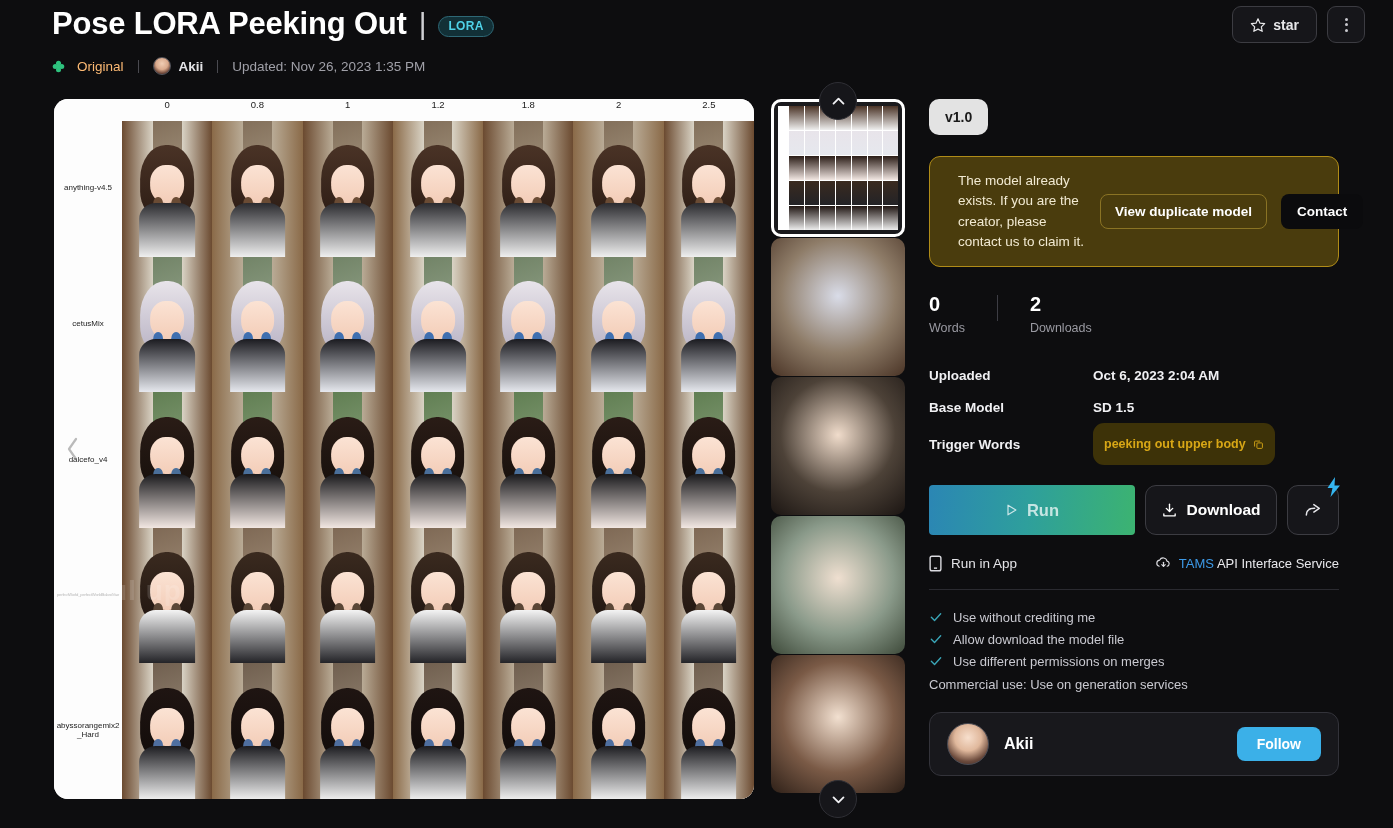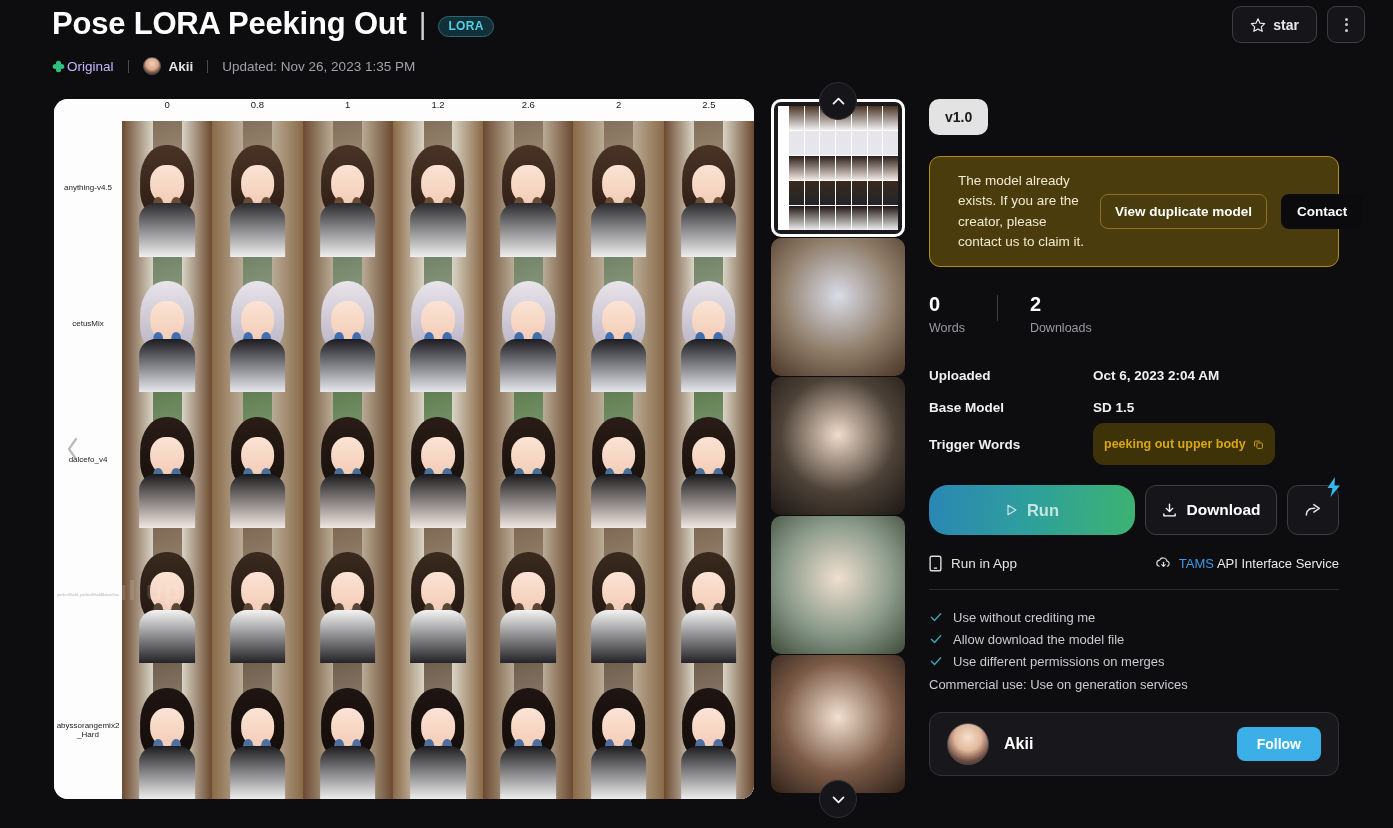--- a/index.html
+++ b/index.html
@@ -17,21 +17,21 @@
   .title-row { position: absolute; left: 52px; top: 6px; display: flex; align-items: center; gap: 10px; }
   .title { font-size: 31px; font-weight: bold; color: #fff; letter-spacing: -0.2px; white-space: nowrap; }
   .title-sep { font-size: 30px; color: #cfcfd3; font-weight: 300; margin: 0 2px; }
   .lora-badge {
     display: inline-block; padding: 2px 9px 3px; border-radius: 11px;
     background: #123037; border: 1px solid #2e6876; color: #4fd2e8;
     font-size: 12px; font-weight: bold; letter-spacing: 0.3px;
     transform: translateY(2px);
   }
   .meta-row { position: absolute; left: 52px; top: 55px; display: flex; align-items: center; height: 22px; font-size: 13.5px; }
-  .meta-original { display: flex; align-items: center; gap: 2px; color: #c4b5fd; }
+  .meta-original { display: flex; align-items: center; gap: 12px; color: #fdba74; }
   .clover { width: 13px; height: 13px; display: block; }
   .meta-divider { width: 1px; height: 13px; background: #4a4a50; margin: 0 14px; }
   .author-chip { display: flex; align-items: center; gap: 8px; }
   .avatar-sm {
     width: 18px; height: 18px; border-radius: 50%;
     background: radial-gradient(circle at 50% 35%, #f0cdb4 0%, #d9a98c 45%, #6b4436 75%, #3a2420 100%);
     border: 1px solid #55555c; flex: none;
   }
   .author-name { color: #e4e4e7; font-weight: bold; font-size: 13.5px; }
   .updated { color: #a0a0a8; font-size: 13.5px; }
@@ -124,21 +124,21 @@
   .info-row { display: flex; align-items: center; min-height: 32px; }
   .info-key { width: 164px; font-size: 13.5px; font-weight: bold; color: #f0f0f3; }
   .info-val { font-size: 13.5px; font-weight: bold; color: #f0f0f3; }
   .trigger-tag {
     display: inline-flex; align-items: center; gap: 7px; background: #3d3208; color: #d8a716;
     border-radius: 11px; padding: 14px 11px; font-size: 12.5px; font-weight: bold; cursor: pointer;
   }
 
   .actions { margin-top: 20px; display: flex; gap: 10px; align-items: center; }
   .btn-run {
-    flex: 1; height: 50px; border-radius: 19px; border: none; cursor: pointer;
+    flex: 1; height: 50px; border-radius: 4px; border: none; cursor: pointer;
     background: linear-gradient(95deg, #2b86b4 0%, #2e9f9c 48%, #3cb371 100%);
     color: rgba(255,255,255,0.72); font-size: 16.5px; font-weight: bold;
     display: flex; align-items: center; justify-content: center; gap: 9px;
   }
   .btn-dl {
     width: 132px; height: 50px; border-radius: 11px; border: 1px solid #3c3c42; background: #16161a;
     color: #fff; font-size: 15.5px; font-weight: bold; cursor: pointer;
     display: flex; align-items: center; justify-content: center; gap: 8px;
   }
   .btn-share {
@@ -221,21 +221,21 @@
     </div>
   </div>
 
   <div class="gallery">
     <div class="grid-canvas">
       <div class="col-headers">
         <div>0</div>
         <div>0.8</div>
         <div>1</div>
         <div>1.2</div>
-        <div>2.6</div>
+        <div>1.8</div>
         <div>2</div>
         <div>2.5</div>
       </div>
       <div class="row-labels">
         <div>anything-v4.5</div>
         <div>cetusMix</div>
         <div>dalcefo_v4</div>
         <div class="faint">perfectWorld_perfectWorldBakedVae</div>
         <div>abyssorangemix2_Hard</div>
       </div>

